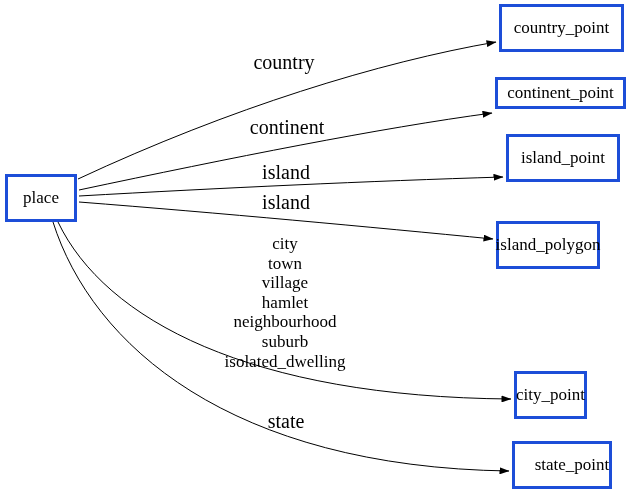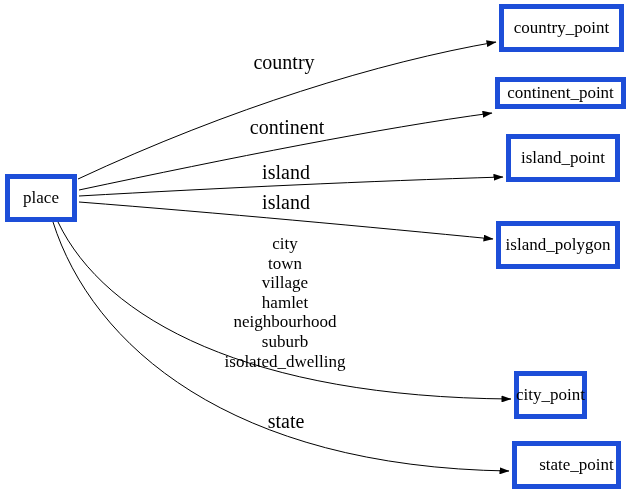--- a/index.html
+++ b/index.html
@@ -22,21 +22,21 @@
     top: 0;
   }
   .edges path.edge {
     fill: none;
     stroke: #000000;
     stroke-width: 1;
   }
   .node {
     position: absolute;
     box-sizing: border-box;
-    border: 5px solid #1d4ed8;
+    border: 3px solid #1d4ed8;
     background: #ffffff;
     display: flex;
     align-items: center;
     justify-content: center;
     font-size: 17px;
     white-space: nowrap;
   }
   .elabel {
     position: absolute;
     transform: translate(-50%, -50%);
@@ -80,29 +80,29 @@
   </div>
 
   <div class="node" style="left:495px; top:77px; width:131px; height:32px;">
     <span>continent_point</span>
   </div>
 
   <div class="node" style="left:506px; top:134px; width:114px; height:48px;">
     <span>island_point</span>
   </div>
 
-  <div class="node" style="left:496px; top:221px; width:124px; height:48px;">
+  <div class="node" style="left:496px; top:221px; width:104px; height:48px;">
     <span>island_polygon</span>
   </div>
 
   <div class="node" style="left:514px; top:371px; width:73px; height:48px;font-family:Liberation Serif, serif;">
     <span>city_point</span>
   </div>
 
-  <div class="node" style="left:512px; top:441px; width:109px; height:48px;padding-left:20px;">
+  <div class="node" style="left:512px; top:441px; width:100px; height:48px;padding-left:20px;">
     <span>state_point</span>
   </div>
 
   <div class="elabel" style="left:284px; top:62px;">country</div>
 
   <div class="elabel" style="left:287px; top:127px;">continent</div>
 
   <div class="elabel" style="left:286px; top:172px;">island</div>
 
   <div class="elabel" style="left:286px; top:202px;">island</div>

